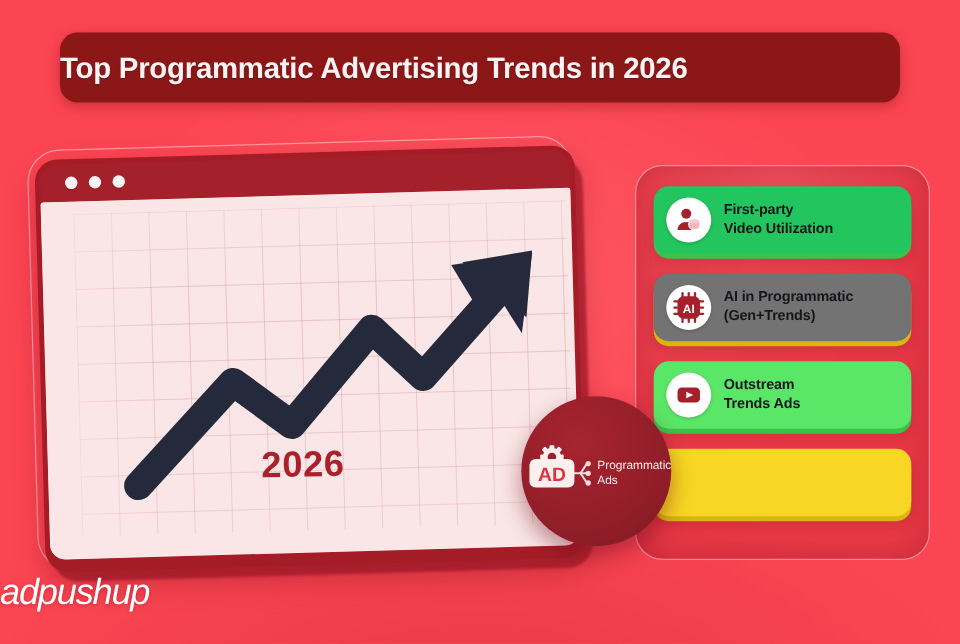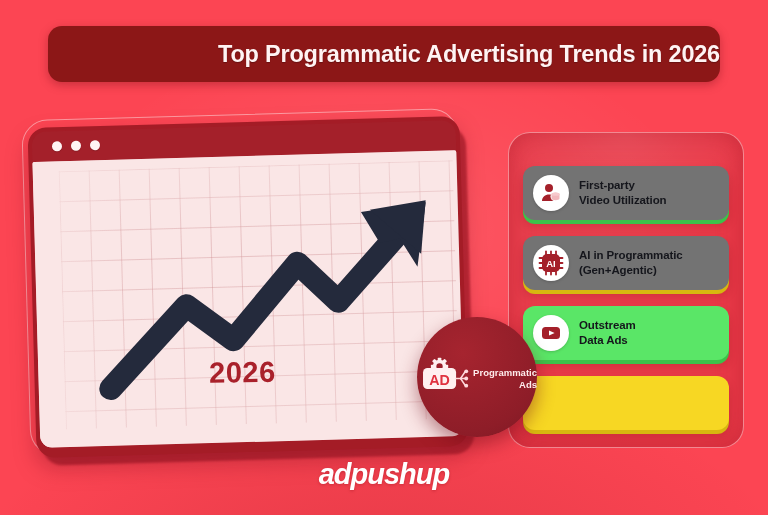--- a/index.html
+++ b/index.html
@@ -25,21 +25,21 @@
     pointer-events:none;
   }
 
   
   .title-banner {
     position:absolute;
     left:48px; top:26px;
     width:672px; height:56px;
     background:#8C1717;
     border-radius:14px;
-    display:flex; align-items:center; justify-content:flex-end;
+    display:flex; align-items:center; justify-content:flex-start;
     box-shadow: 0 3px 10px rgba(110,10,20,.35);
   }
   .title-text {
     color:#FFF3F3;
     font-size:23.5px;
     font-weight:bold;
     letter-spacing:-.2px;
     white-space:nowrap;
     text-shadow: 0 1px 1px rgba(0,0,0,.25);
   }
@@ -176,34 +176,33 @@
     background: radial-gradient(circle at 38% 30%, #A6242F, #8E1D28 70%, #7C1823 100%);
     box-shadow: 0 8px 18px rgba(110,10,25,.45);
     display:flex; flex-direction:row;
     align-items:center; justify-content:center;
     gap:2px;
     z-index:5;
   }
   .badge-caption {
     color:#FFECEC;
     font-size:9.5px;
-    font-weight:bold;
-    text-align:right;
+    font-weight:normal;
+    text-align:left;
     line-height:1.25;
     margin-top:3px;
   }
 
   
   .logo {
     position:absolute;
     left:0; right:0; bottom:24px;
-    text-align:center;
     color:#FFFFFF;
     font-size:29px;
-    font-weight:bold;
+    font-weight:normal;
     font-style:italic;
     letter-spacing:-1px;
     text-shadow:0 1px 3px rgba(140,15,25,.35);
   }
 </style>
 </head>
 <body>
 
 <div class="bg-glow"></div>
 
@@ -234,21 +233,21 @@
       </svg>
 
       <div class="year-label">2026</div>
     </div>
   </div>
 </div>
 
 <div class="cards-panel">
   <div class="cards-panel-glow"></div>
 
-  <div class="trend-card" style="background:#737373; box-shadow:0 4px 0 #3CC24A, 0 6px 10px rgba(130,15,25,.25);margin-top:17px;">
+  <div class="trend-card" style="background:#22c55e; box-shadow:0 4px 0 #3CC24A, 0 6px 10px rgba(130,15,25,.25);">
     <div class="card-icon">
       <svg width="24" height="24" viewBox="0 0 24 24">
         <circle cx="10" cy="7" r="4" fill="#A4202A"></circle>
         <path d="M3 20c0-4 3.2-6.5 7-6.5s7 2.5 7 6.5z" fill="#A4202A"></path>
         <circle cx="16.5" cy="15.5" r="5" fill="#FFFFFF"></circle>
         <ellipse cx="16.5" cy="13.2" rx="4" ry="1.6" fill="#F2B7BC"></ellipse>
         <path d="M12.5 13.2v4.4c0 .9 1.8 1.6 4 1.6s4-.7 4-1.6v-4.4" fill="#F2B7BC"></path>
         <ellipse cx="16.5" cy="13.2" rx="4" ry="1.6" fill="#F7C9CD"></ellipse>
       </svg>
     </div>
@@ -274,34 +273,34 @@
           <line x1="21" y1="8" x2="24.5" y2="8"></line>
           <line x1="21" y1="13" x2="24.5" y2="13"></line>
           <line x1="21" y1="18" x2="24.5" y2="18"></line>
         </g>
         <rect x="4" y="4" width="18" height="18" rx="5" fill="#A4202A"></rect>
         <text x="13" y="17" font-family="'Liberation Sans',sans-serif" font-size="9.5" font-weight="bold" fill="#FFFFFF" text-anchor="middle">AI</text>
       </svg>
     </div>
     <div class="card-label">
       <div>AI in Programmatic</div>
-      <div>(Gen+Agentic)</div>
+      <div>(Gen+Trends)</div>
     </div>
   </div>
 
   <div class="trend-card" style="background:#5AE667; box-shadow:0 4px 0 #3CC24A, 0 6px 10px rgba(130,15,25,.25);">
     <div class="card-icon">
       <svg width="24" height="24" viewBox="0 0 24 24">
         <rect x="3" y="6" width="18" height="12" rx="3.5" fill="#A4202A"></rect>
         <polygon points="10,9.4 15.6,12 10,14.6" fill="#FFFFFF"></polygon>
       </svg>
     </div>
     <div class="card-label">
       <div>Outstream</div>
-      <div>Data Ads</div>
+      <div>Trends Ads</div>
     </div>
   </div>
 
   <div class="trend-card" style="background:#F7D723; box-shadow:0 4px 0 #D7B710, 0 6px 10px rgba(130,15,25,.25);">
     <div class="card-label">
       <div></div>
     </div>
   </div>
 </div>
 

